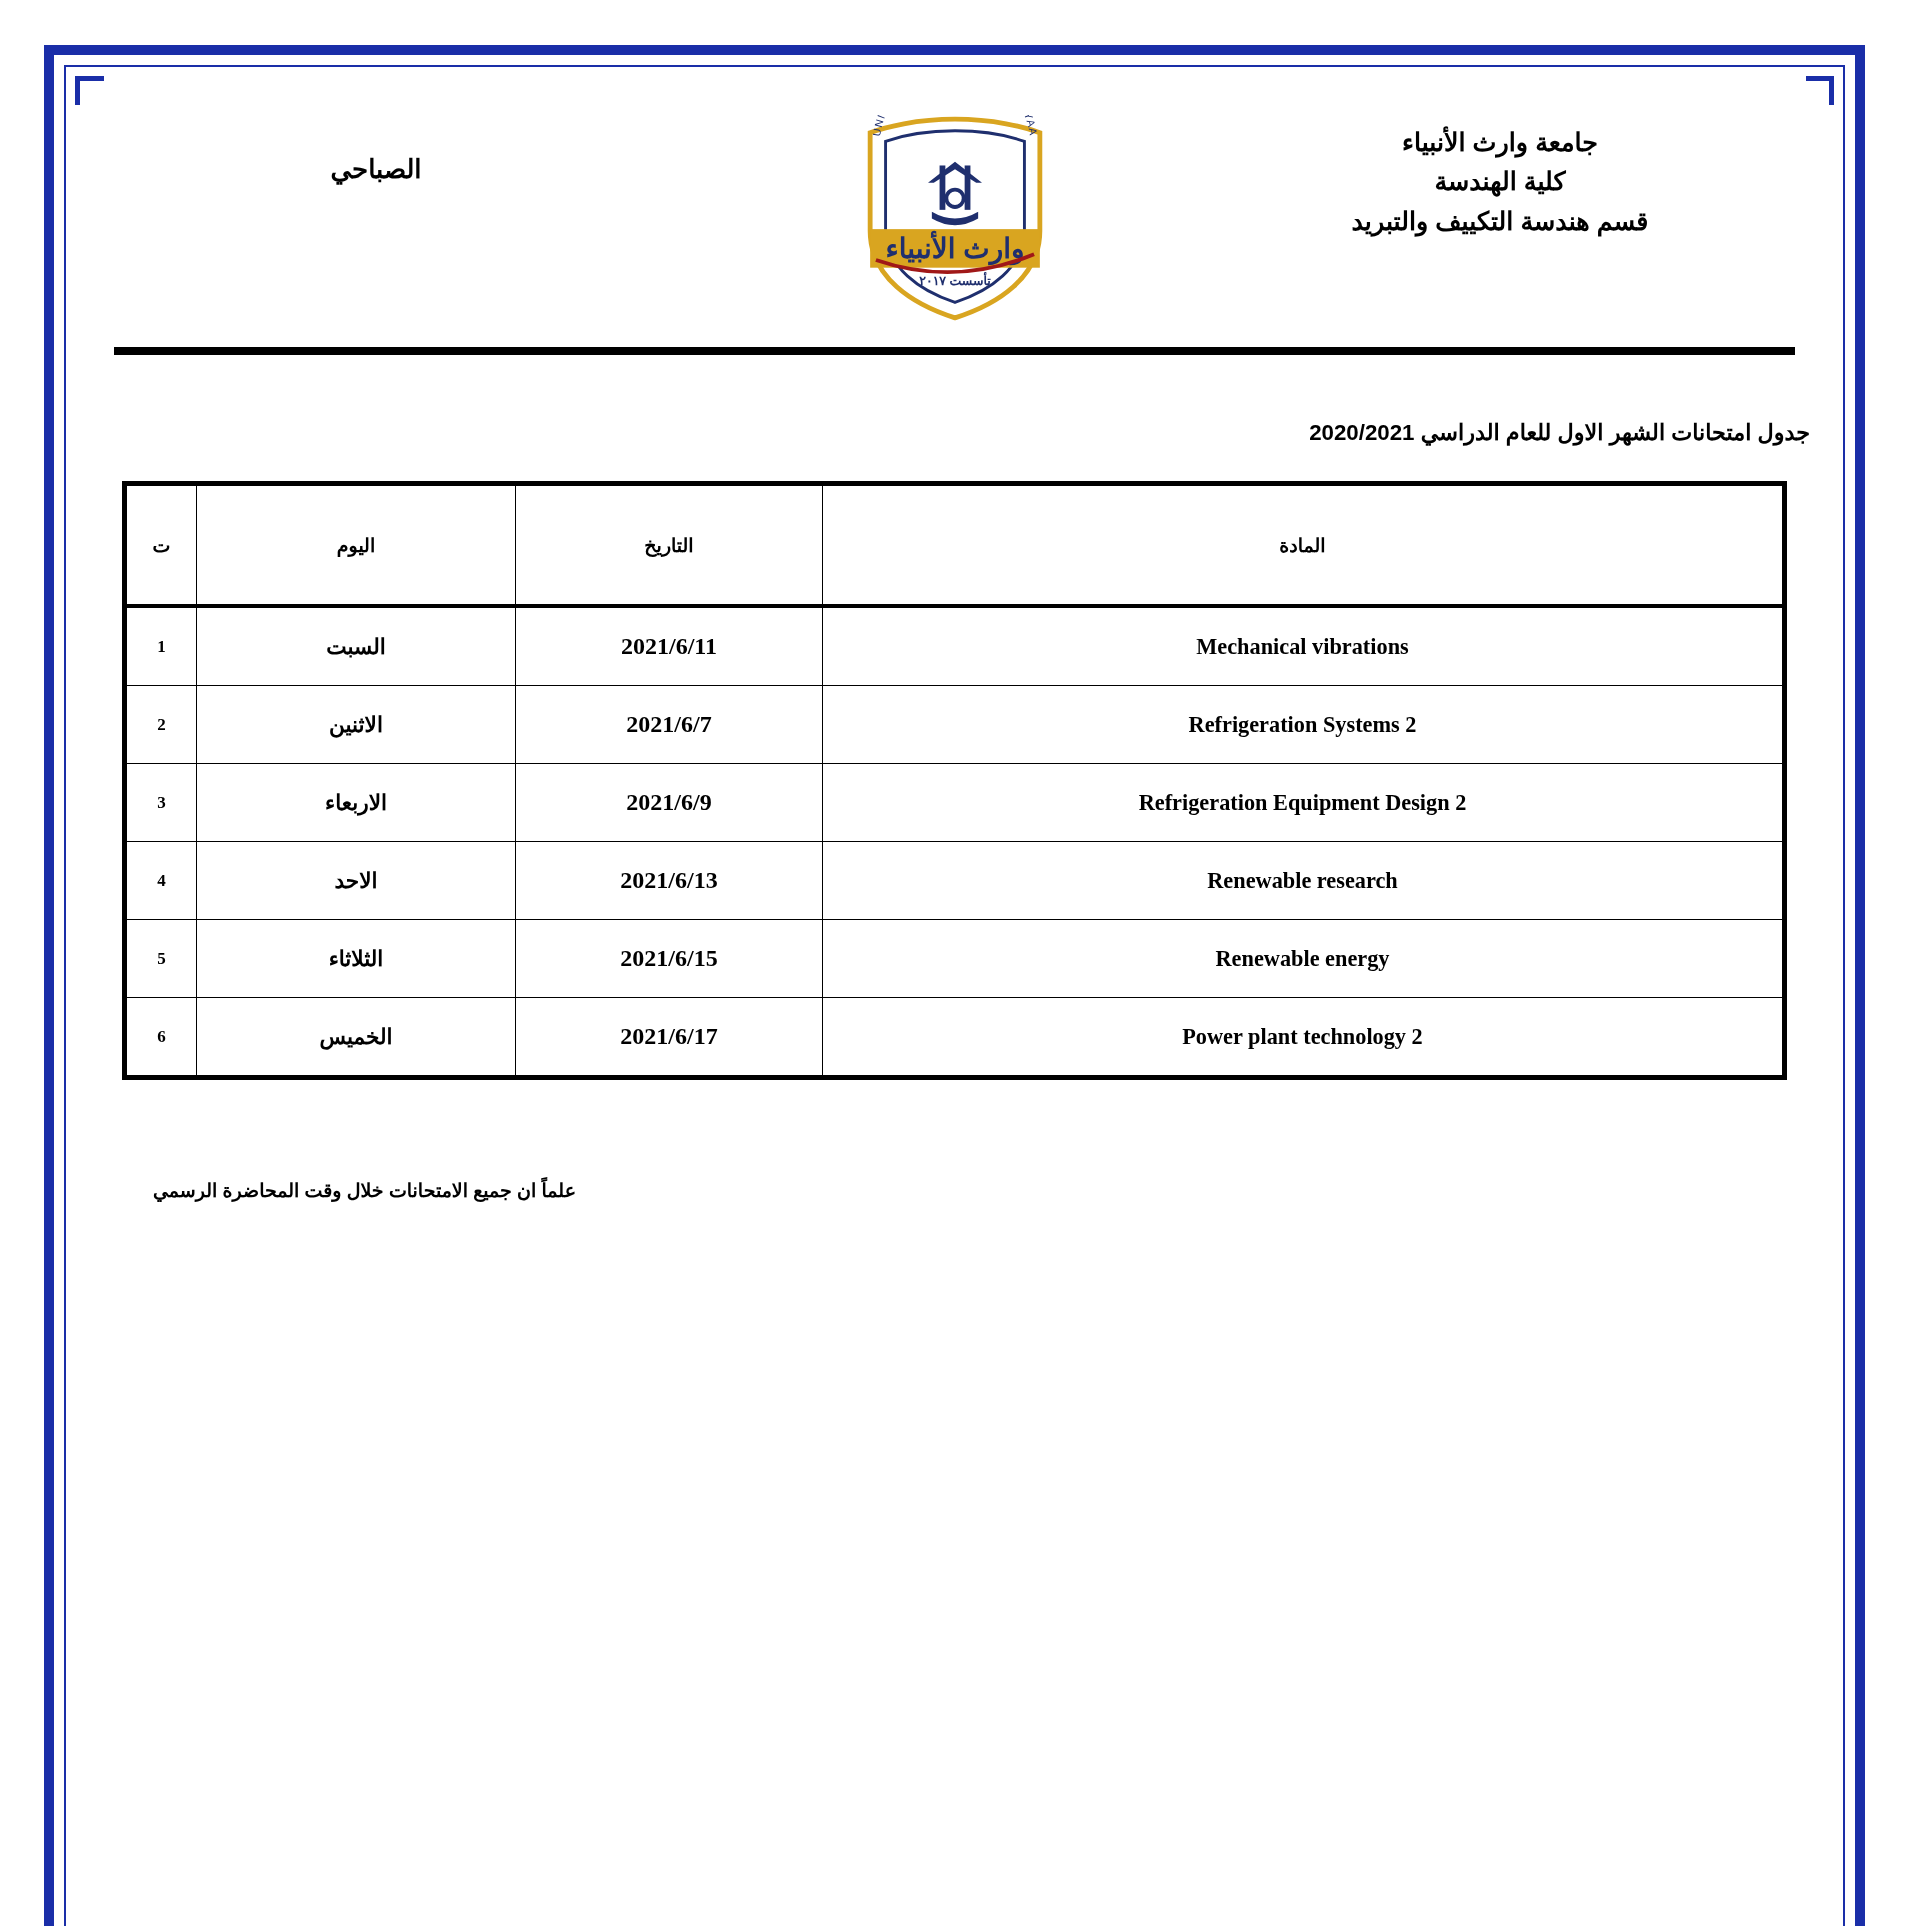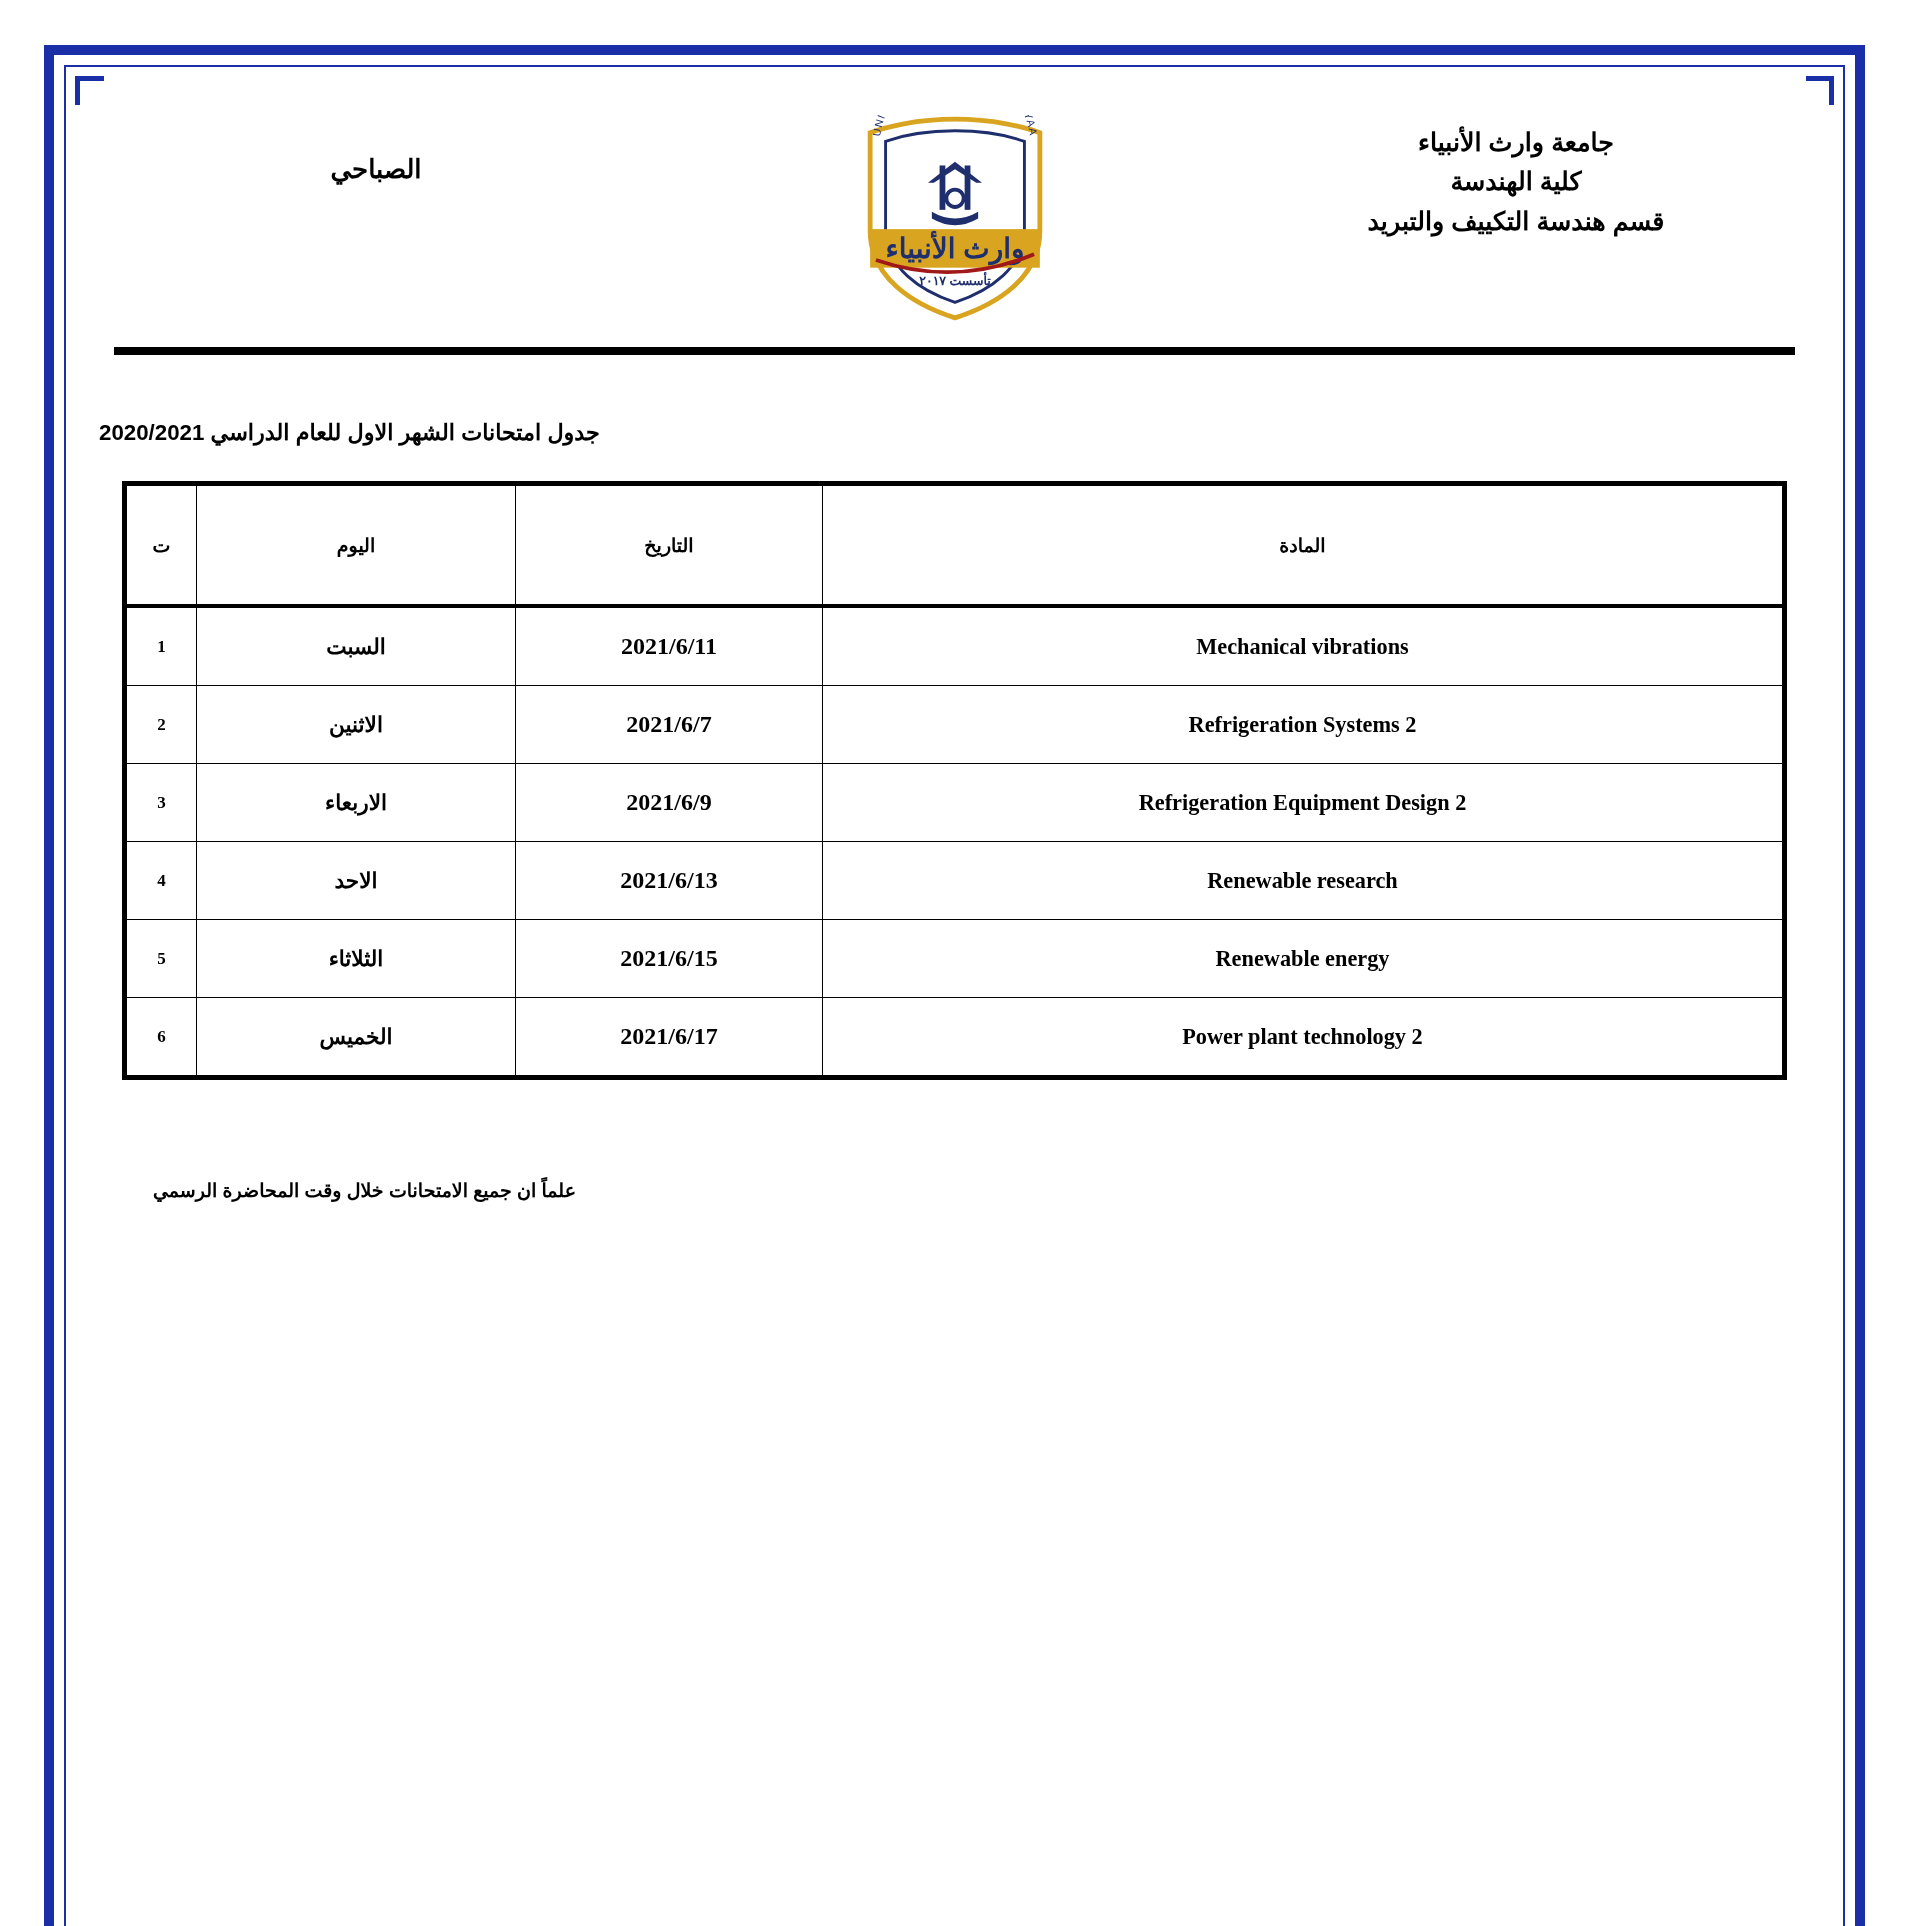--- a/index.html
+++ b/index.html
@@ -70,21 +70,21 @@
   }
 
   
   .header {
     position: relative;
     height: 254px;
   }
 
   .header-right {
     position: absolute;
-    right: 5px;
+    right: 21px;
     top: 23px;
     text-align: center;
     width: 578px;
     font-family: "Liberation Sans", sans-serif;
     font-weight: bold;
     color: #000000;
   }
   .header-right .line {
     font-size: 25.4px;
     line-height: 1.55;
@@ -119,21 +119,21 @@
     left: 15.4px;
     right: 15.4px;
     top: 247px;
     height: 7.7px;
     background: #000000;
   }
 
   
   .doc-title {
     margin-top: 65px;
-    text-align: left;
+    text-align: right;
     font-family: "Liberation Sans", sans-serif;
     font-weight: bold;
     font-size: 22.3px;
     color: #000000;
   }
 
   
   .table-wrap {
     margin: 35px 23px 0 23px;
     border: 4.2px solid #000000;

